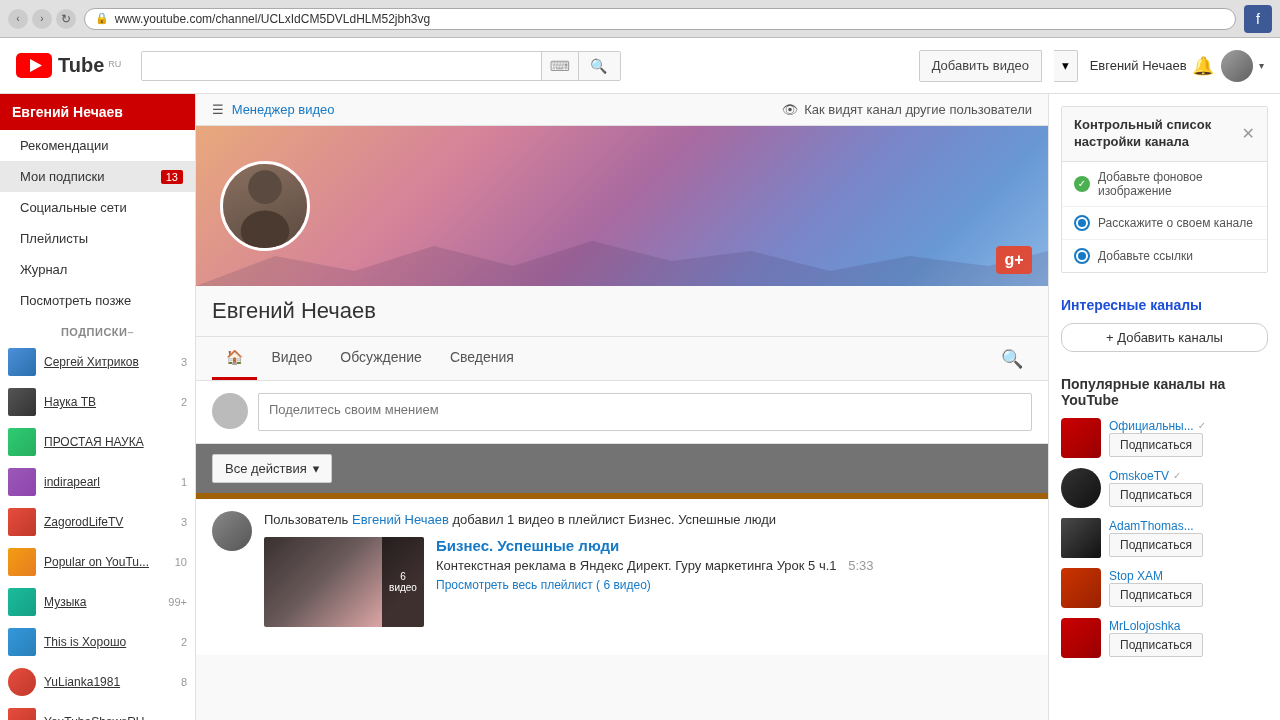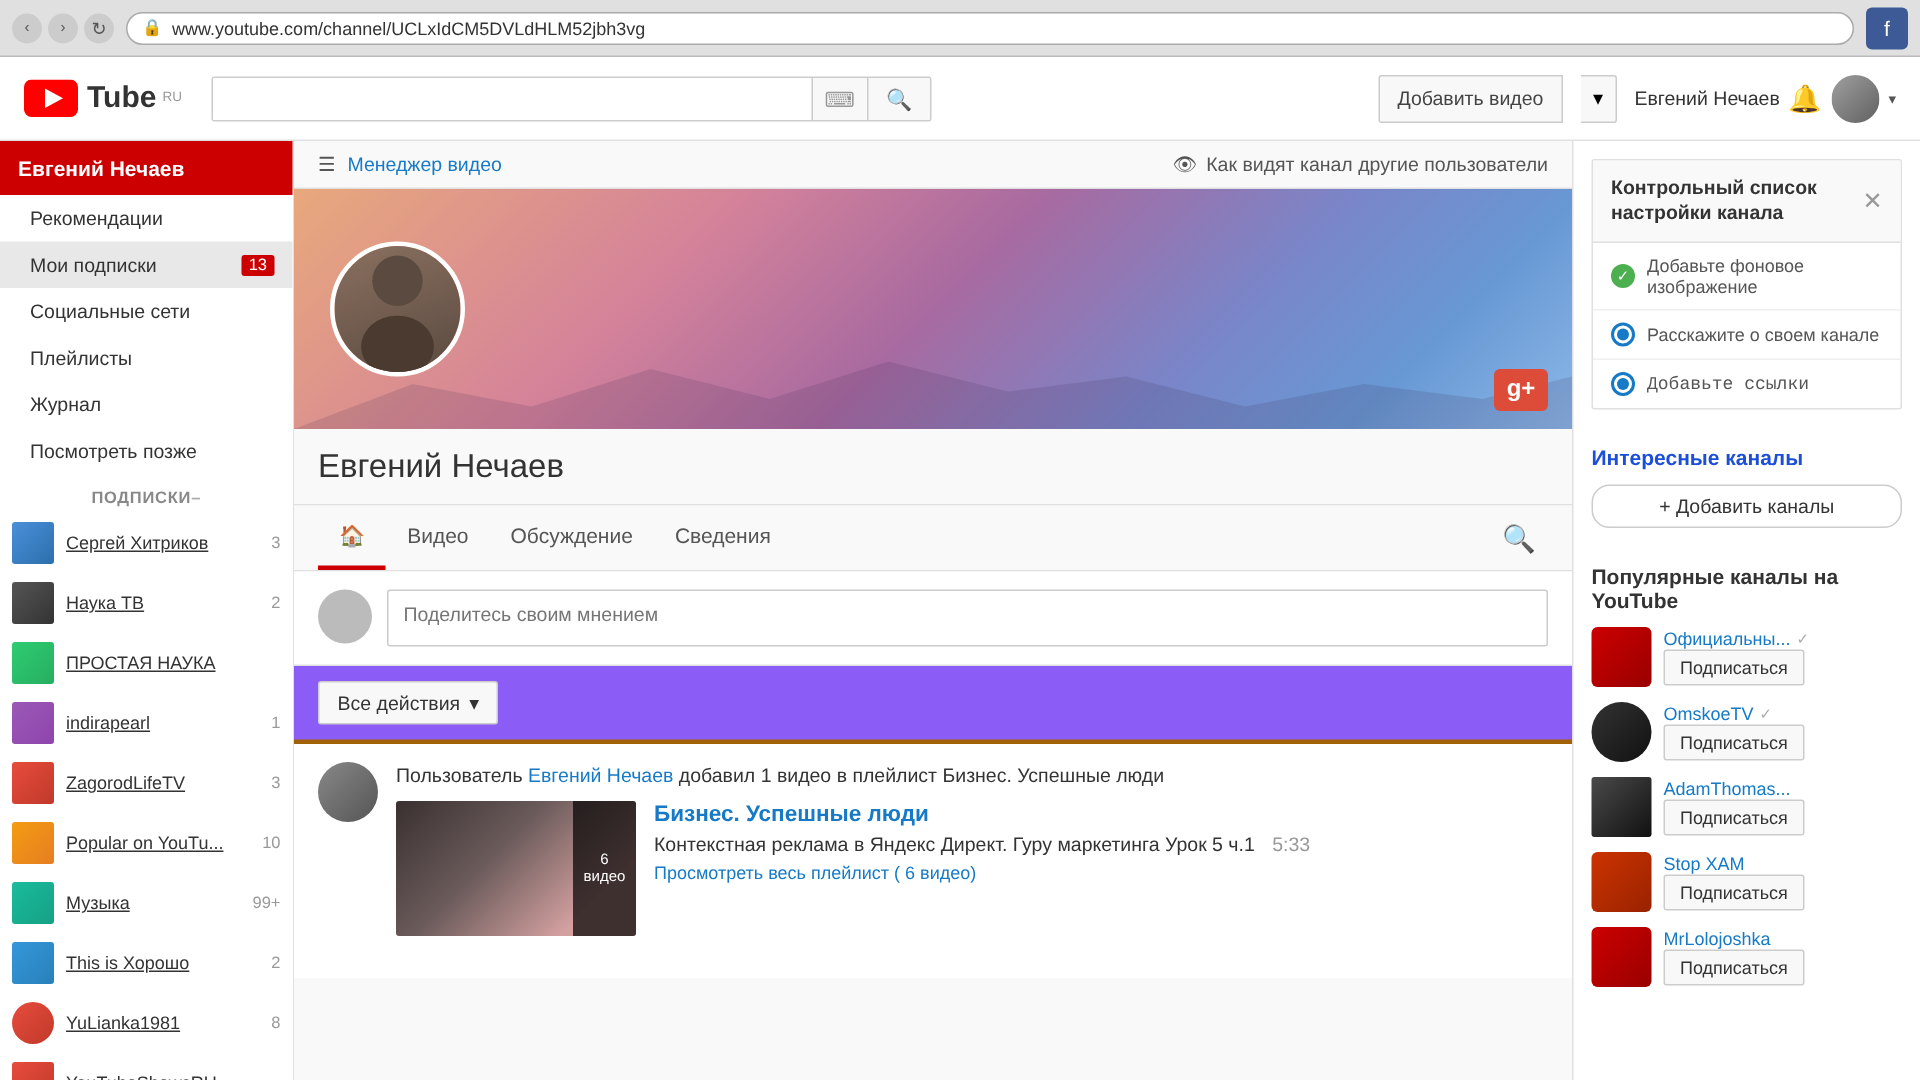--- a/index.html
+++ b/index.html
@@ -75,21 +75,21 @@
     .yt-tab { padding: 12px 14px; font-size: 14px; color: #555; cursor: pointer; border-bottom: 3px solid transparent; display: flex; align-items: center; gap: 6px; }
     .yt-tab.active { color: #333; border-bottom-color: #cc0000; font-weight: bold; }
     .yt-tab-search { margin-left: auto; font-size: 18px; cursor: pointer; color: #555; padding: 8px; }
 
     
     .yt-comment-box { background: #fff; padding: 12px 16px; display: flex; gap: 10px; align-items: flex-start; border-bottom: 1px solid #e0e0e0; }
     .yt-comment-avatar { width: 36px; height: 36px; border-radius: 50%; background: #bbb; flex-shrink: 0; }
     .yt-comment-input { flex: 1; border: 1px solid #ccc; border-radius: 2px; padding: 8px 10px; font-size: 13px; color: #aaa; resize: none; height: 38px; font-family: Arial; }
 
     
-    .yt-actions-bar { background: #8b5cf6; padding: 10px 16px; border-bottom: 3px solid #a16207; }
+    .yt-actions-bar { background: #737373; padding: 10px 16px; border-bottom: 6px solid #a16207; }
     .yt-actions-btn { background: #f8f8f8; border: 1px solid #ccc; border-radius: 2px; padding: 6px 12px; font-size: 13px; cursor: pointer; color: #333; display: inline-flex; align-items: center; gap: 6px; }
 
     
     .yt-feed { background: #fff; padding: 12px 16px; }
     .yt-feed-item { display: flex; gap: 12px; margin-bottom: 16px; }
     .yt-feed-item-avatar { width: 40px; height: 40px; border-radius: 50%; background: #bbb; flex-shrink: 0; }
     .yt-feed-item-content { flex: 1; }
     .yt-feed-item-text { font-size: 13px; color: #333; margin-bottom: 8px; line-height: 1.4; }
     .yt-feed-item-text a { color: #167ac6; text-decoration: none; }
     .yt-playlist-preview { display: flex; gap: 12px; }
@@ -101,21 +101,21 @@
     .yt-playlist-desc { font-size: 13px; color: #333; margin-bottom: 4px; }
     .yt-playlist-link { font-size: 12px; color: #167ac6; cursor: pointer; }
 
     
     .yt-right-panel { width: 232px; background: #fff; border-left: 1px solid #e0e0e0; padding: 0; flex-shrink: 0; overflow-y: auto; }
     .yt-checklist { background: #fff; border: 1px solid #e0e0e0; margin: 12px; border-radius: 2px; }
     .yt-checklist-header { display: flex; align-items: center; justify-content: space-between; padding: 10px 12px; background: #f9f9f9; border-bottom: 1px solid #e0e0e0; }
     .yt-checklist-title { font-size: 13px; font-weight: bold; color: #333; line-height: 1.3; }
     .yt-checklist-close { color: #999; cursor: pointer; font-size: 16px; }
     .yt-checklist-item { display: flex; align-items: center; gap: 8px; padding: 8px 12px; border-bottom: 1px solid #f0f0f0; font-size: 12px; color: #555; }
-    .yt-checklist-item:last-child { border-bottom: none; font-family: Liberation Mono, monospace; }
+    .yt-checklist-item:last-child { border-bottom: none; }
     .yt-check-icon { width: 16px; height: 16px; border-radius: 50%; display: flex; align-items: center; justify-content: center; flex-shrink: 0; }
     .yt-check-icon.done { background: #4CAF50; color: white; font-size: 10px; }
     .yt-check-icon.pending { border: 2px solid #167ac6; background: white; }
     .yt-check-icon.pending::after { content: ''; width: 8px; height: 8px; border-radius: 50%; background: #167ac6; }
 
     .yt-interesting-section { padding: 12px; }
     .yt-interesting-title { font-size: 14px; font-weight: bold; color: #1d4ed8; margin-bottom: 10px; }
     .yt-add-channel-btn { border: 1px solid #ccc; background: white; padding: 6px 14px; font-size: 13px; color: #333; cursor: pointer; border-radius: 12px; margin-bottom: 12px; width: 100%; display: flex; align-items: center; justify-content: center; gap: 4px; }
 
     .yt-popular-section { padding: 0 12px 12px; }

